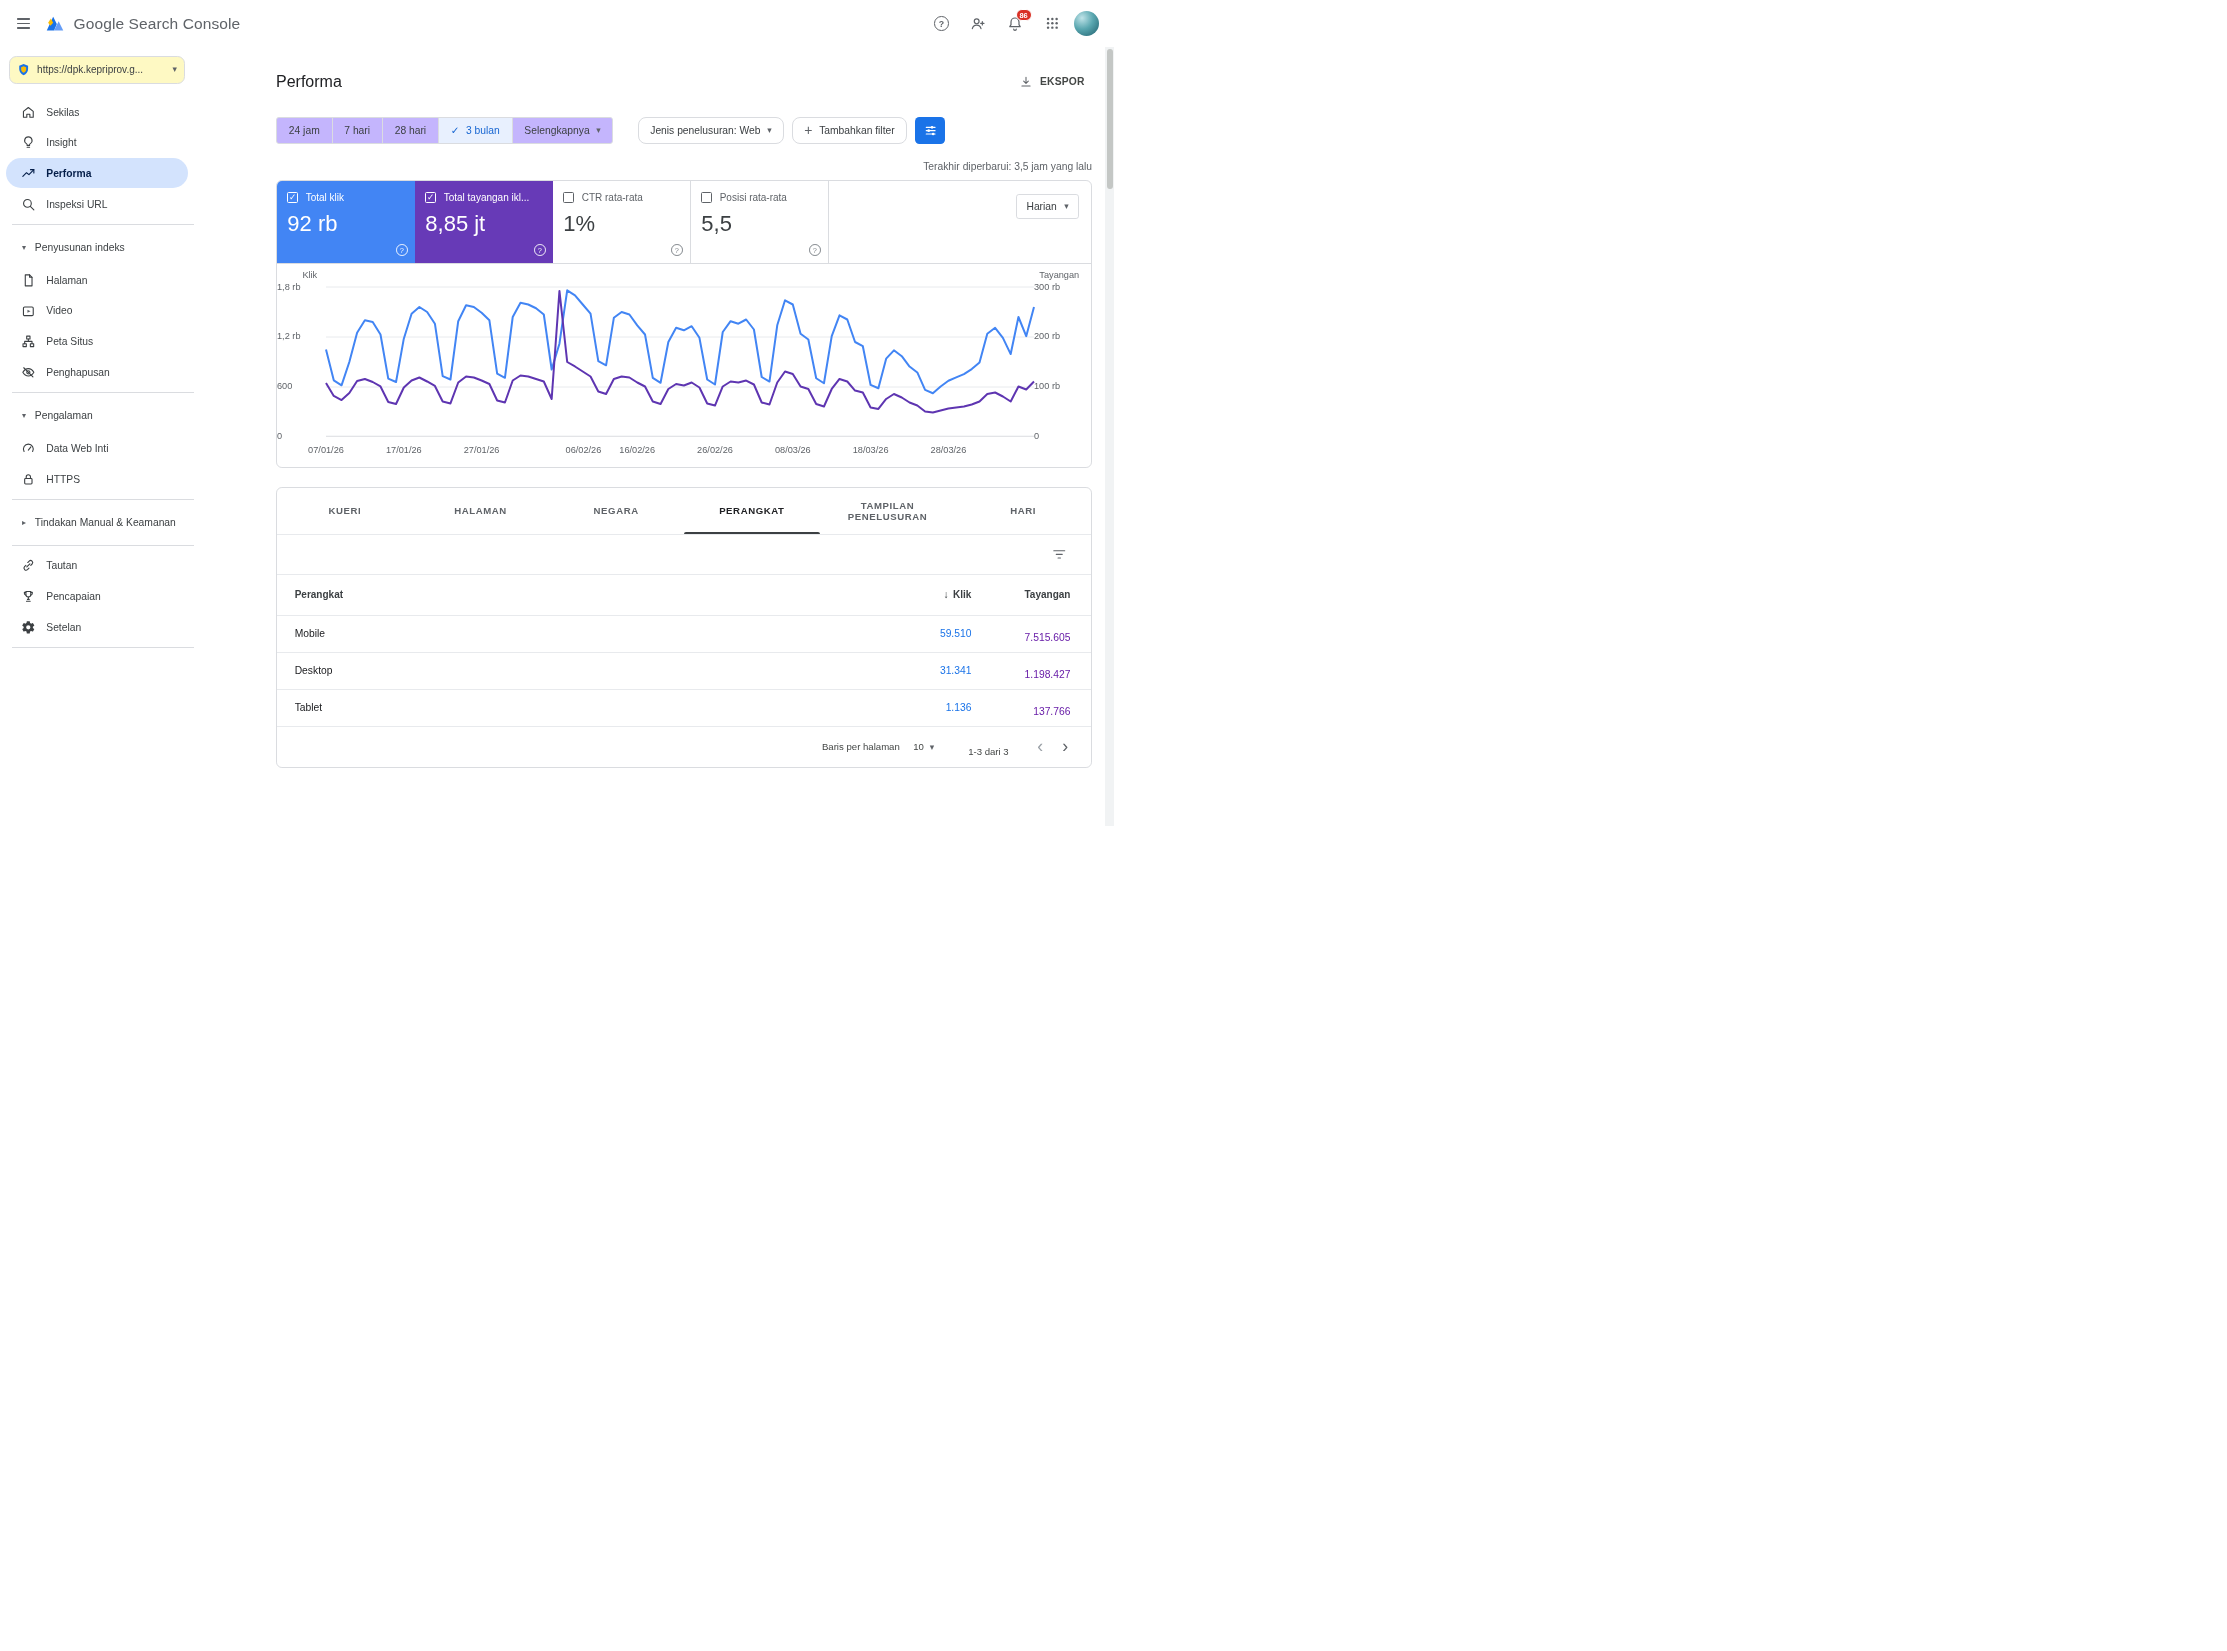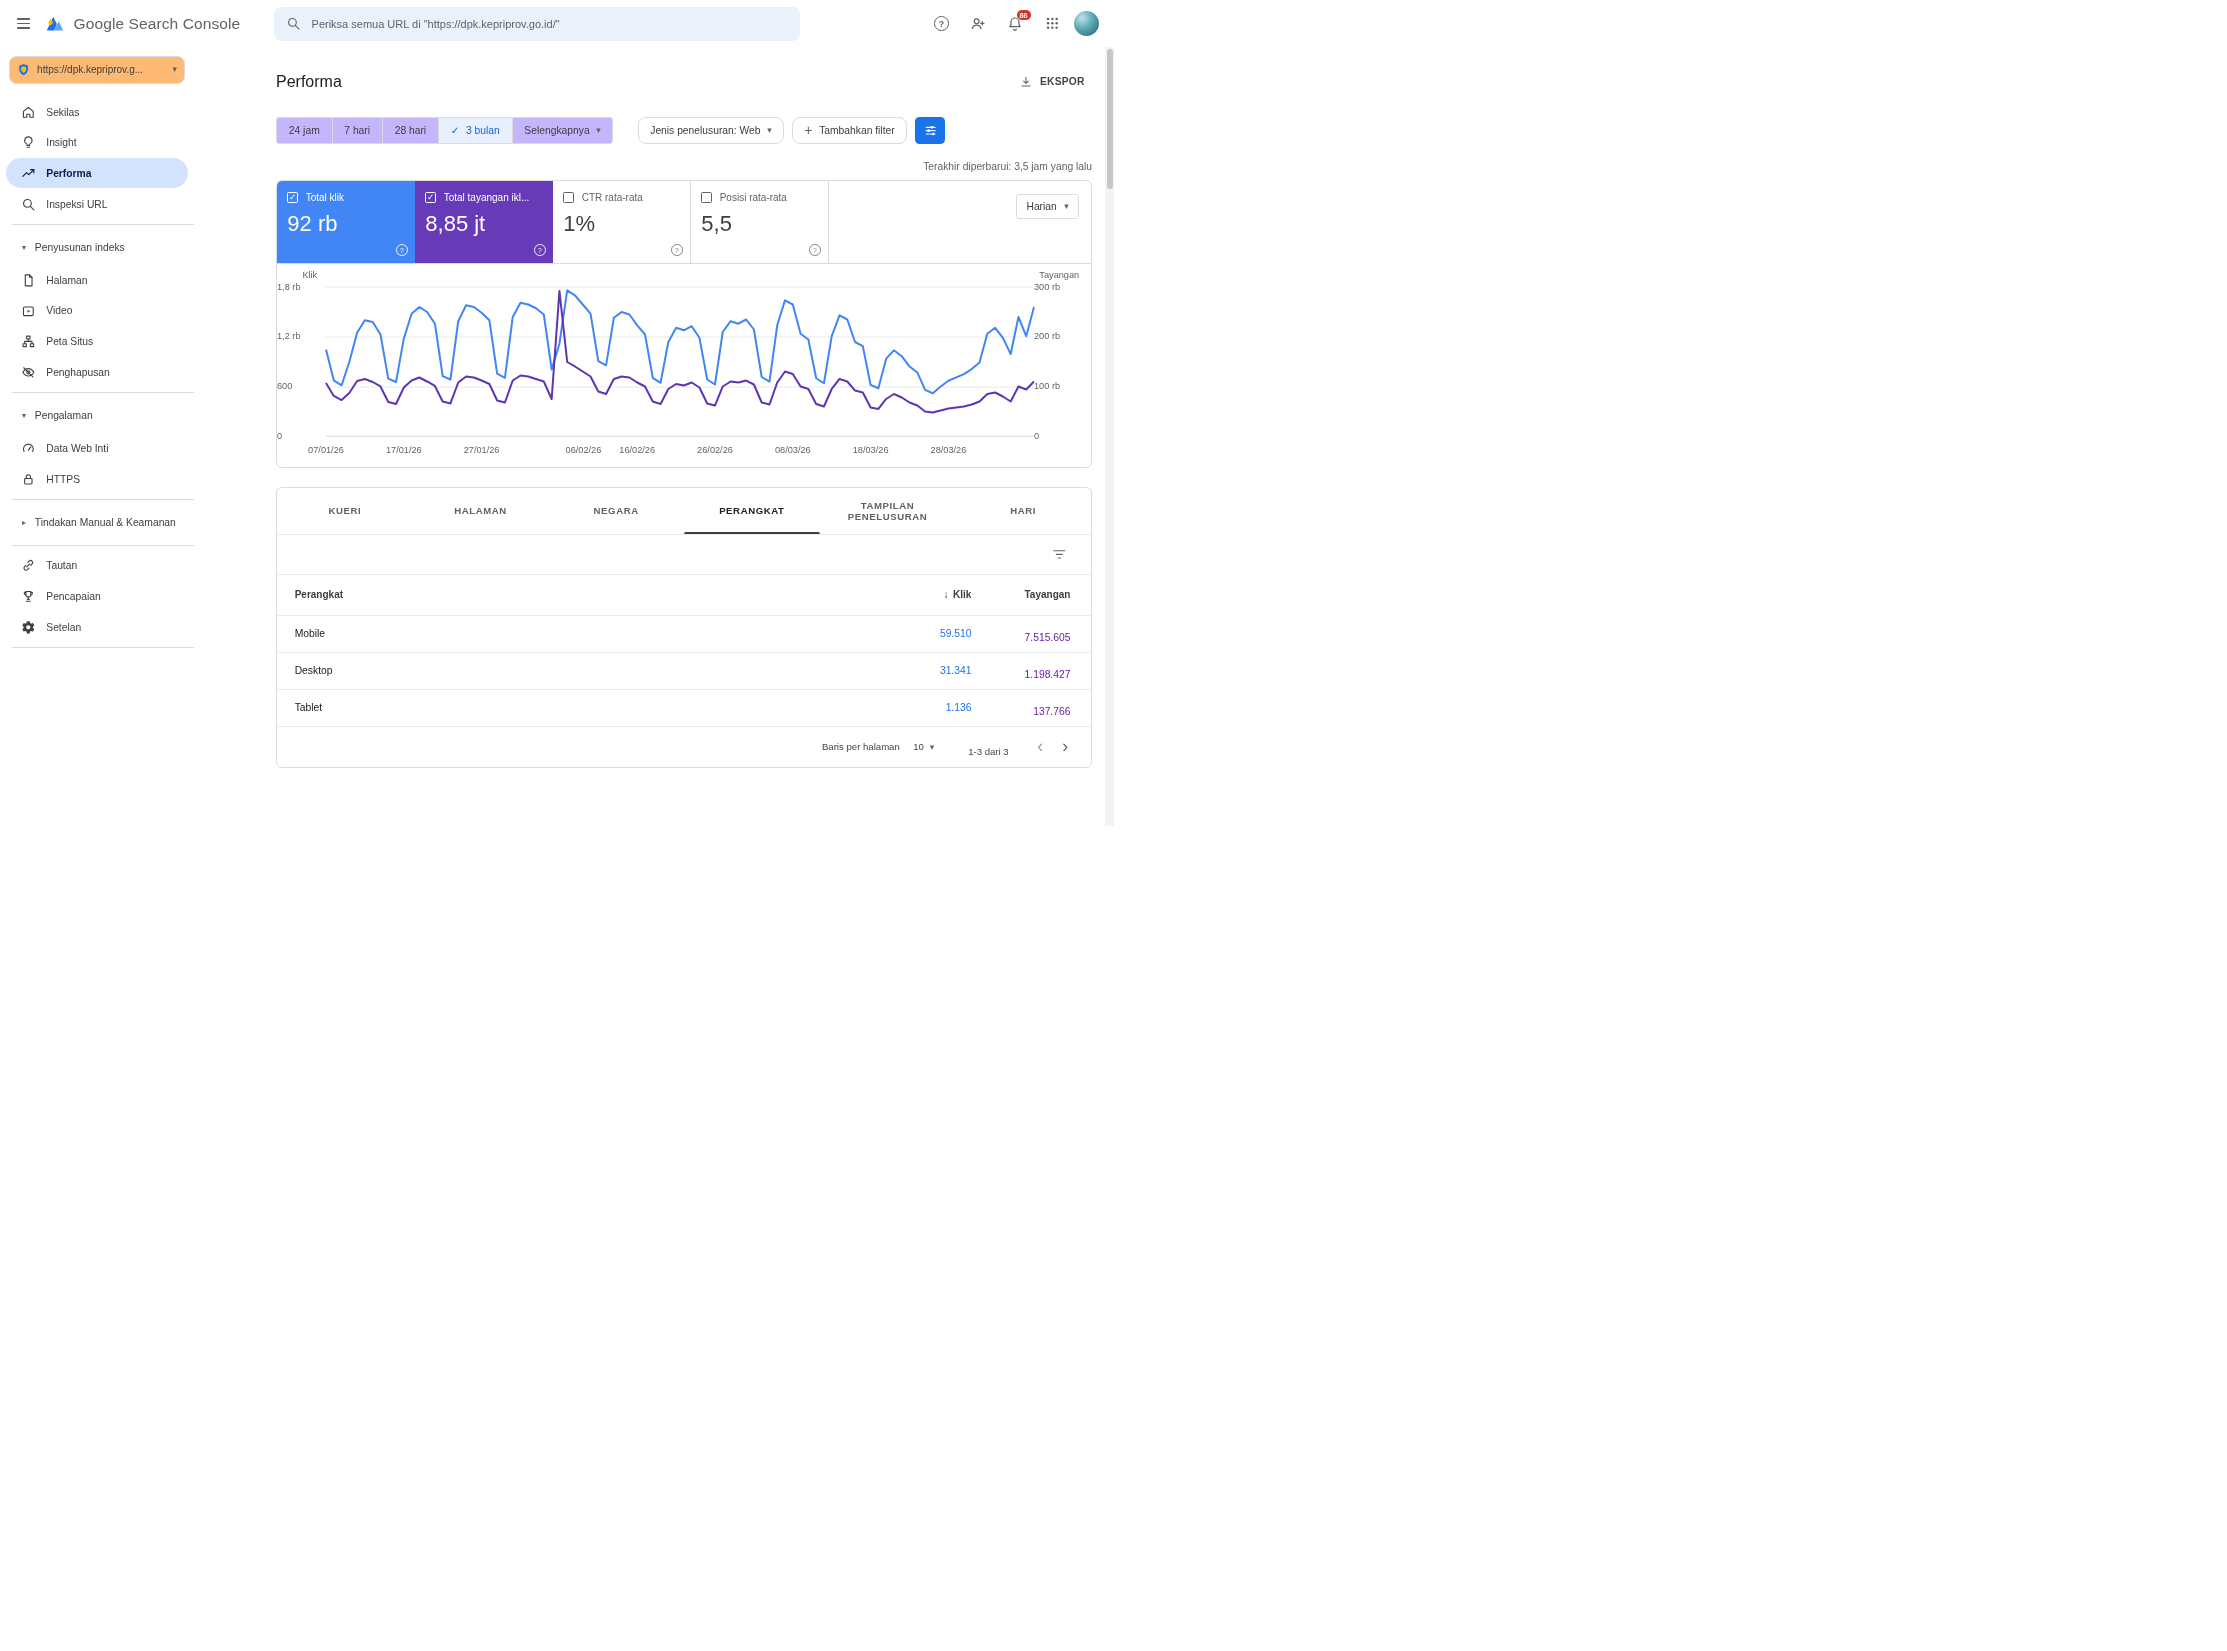--- a/index.html
+++ b/index.html
@@ -25,21 +25,21 @@
   .icon-btn { position:relative; width:29.5px; height:29.5px; border:none; background:none; border-radius:50%; display:flex; align-items:center; justify-content:center; cursor:pointer; }
   .q-circle { width:14.7px; height:14.7px; border:1.5px solid #5f6368; border-radius:50%; color:#5f6368; font-size:8.8px; font-weight:700; display:flex; align-items:center; justify-content:center; }
   .badge { position:absolute; top:0; right:-1.5px; min-width:13.3px; height:12.5px; padding:0 2.9px; background:var(--badge-red,#d93025); color:#fff; font-size:7.4px; font-weight:700; border-radius:6.6px; border:1.5px solid #fff; display:flex; align-items:center; justify-content:center; }
   .avatar { width:25px; height:25px; border-radius:50%; background:radial-gradient(circle at 32% 28%, #bfe3e8 0%, #5aa7b0 45%, #1d5d6b 100%); cursor:pointer; border:none; }
 
   
   .layout { display:flex; align-items:flex-start; }
 
   
   .sidebar { width:194px; flex:none; padding:5.9px 0 29.5px; }
-  .prop { margin:2.9px 8.8px 13.3px; height:28px; display:flex; align-items:center; gap:6.6px; border:0.7px solid #dadce0; border-radius:7.4px; padding:0 7.4px; cursor:pointer; background:#fdba74; }
+  .prop { margin:2.9px 8.8px 13.3px; height:28px; display:flex; align-items:center; gap:6.6px; border:0.7px solid #dadce0; border-radius:7.4px; padding:0 7.4px; cursor:pointer; background:#fef9c3; }
   .prop-txt { font-size:10px; color:#3c4043; white-space:nowrap; overflow:hidden; text-overflow:ellipsis; flex:1; }
   .caret { font-size:8.8px; color:#5f6368; line-height:1; }
   .nav-item { margin:0.7px 5.9px; height:30px; display:flex; align-items:center; gap:11px; padding:0 8.8px 0 14.7px; border-radius:15.5px; color:#3c4043; font-size:10.3px; cursor:pointer; }
   .nav-item svg { flex:none; }
   .nav-item.selected { background:var(--side-sel-bg,#d3e3fd); color:#041e49; font-weight:600; }
   .nav-section { height:34px; display:flex; align-items:center; gap:8.8px; padding:0 8.8px 0 22px; color:#3c4043; font-size:10.3px; cursor:pointer; }
   .scaret { font-size:8px; color:#5f6368; }
   .sdiv { border:none; border-top:0.7px solid #dadce0; margin:5.2px 0 5.2px 11.8px; }
 
   
@@ -134,27 +134,20 @@
       <span></span>
       <span></span>
     </button>
   <div class="logo">
     <svg width="22" height="22" viewBox="0 0 48 48">
       <path fill="#1a73e8" d="M6 38 L20 8 L28 24 L22 38 Z"></path>
       <path fill="#669df6" d="M22 38 L32 18 L42 38 Z"></path>
       <path fill="#fbbc04" d="M9 21 L15 12 L20 21 L14 28 Z"></path>
     </svg>
     <span class="logo-text">Google Search Console</span>
-  </div>
-  <div class="searchbox">
-    <svg class="gl" width="14.7" height="14.7" viewBox="0 0 24 24">
-      <circle cx="10.5" cy="10.5" r="6.3"></circle>
-        <line x1="15.2" y1="15.2" x2="21" y2="21"></line>
-    </svg>
-    <input placeholder="Periksa semua URL di &quot;https://dpk.kepriprov.go.id/&quot;" style="">
   </div>
   <div class="tb-right">
     <button class="icon-btn">
       <span class="q-circle">?</span>
     </button>
     <button class="icon-btn">
       <svg class="gl" width="16" height="16" viewBox="0 0 24 24">
         <circle cx="10" cy="8" r="3.6"></circle>
           <path d="M3.5 19c.8-3.4 3.4-5.2 6.5-5.2s5.7 1.8 6.5 5.2"></path>
           <path d="M18.5 8.5v5M16 11h5"></path>

